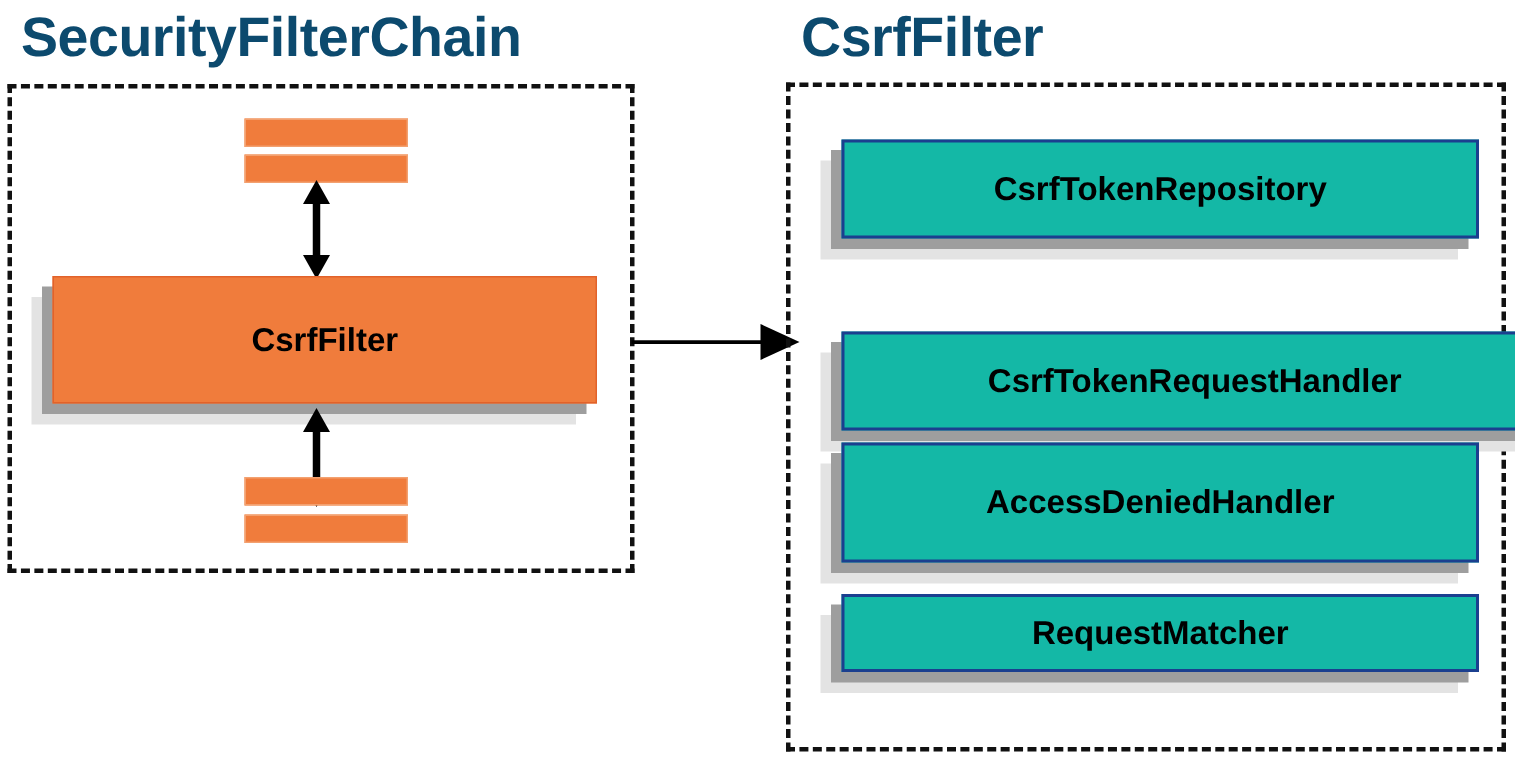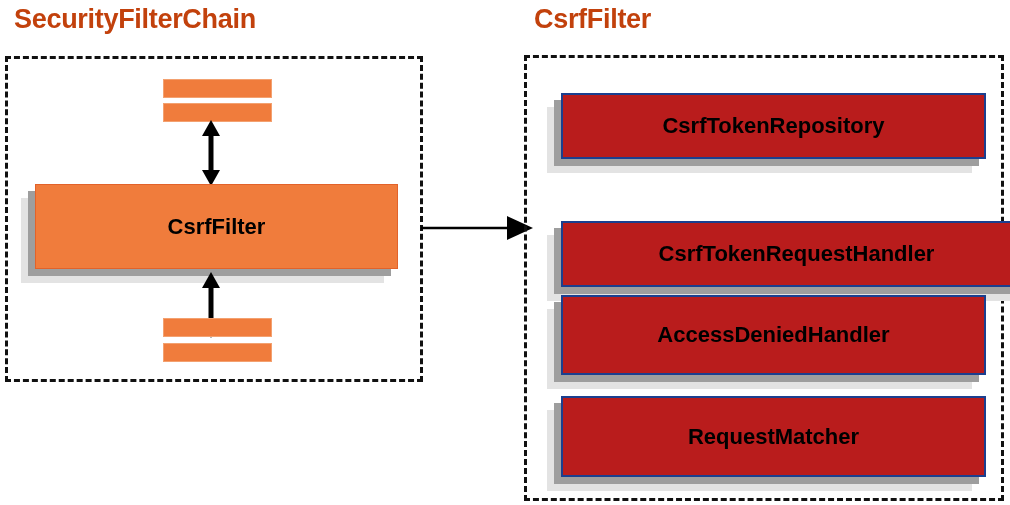--- a/index.html
+++ b/index.html
@@ -9,22 +9,22 @@
     font-family:"Liberation Sans","DejaVu Sans",sans-serif;
     overflow:hidden;
     position:relative;
   }
   .canvas{position:absolute;left:0;top:0;width:1010px;height:505px;}
 
   
   .panel-title{
     position:absolute;
     font-weight:bold;
-    font-size:27px;
-    color:#c2410c;
+    font-size:37px;
+    color:#0c4a6e;
     letter-spacing:-0.3px;
     white-space:nowrap;
     line-height:1;
   }
   #title-left{left:14px;top:6px;}
   #title-right{left:534px;top:6px;}
 
   
   .panel{
     position:absolute;
@@ -59,21 +59,21 @@
 
   
   .node.orange .lyr.front{
     background:#f07c3c;
     border:1px solid #e2622a;
   }
   .node.orange .label{font-size:22px;}
 
   
   .node.blue .lyr.front{
-    background:#b91c1c;
+    background:#14b8a6;
     border:2px solid #1b3f8f;
   }
   .node.blue .label{font-size:22px;}
 
   
   .bar{
     position:absolute;
     background:#f07c3c;
     border:1px solid #f3a170;
     box-sizing:border-box;
@@ -143,21 +143,21 @@
   </div>
 
   <div class="node blue" style="left:561px;top:295px;width:425px;height:80px;">
     <div class="lyr back"></div>
     <div class="lyr mid"></div>
     <div class="lyr front">
       <span class="label">AccessDeniedHandler</span>
     </div>
   </div>
 
-  <div class="node blue" style="left:561px;top:396px;width:425px;height:81px;">
+  <div class="node blue" style="left:561px;top:396px;width:425px;height:52px;">
     <div class="lyr back"></div>
     <div class="lyr mid"></div>
     <div class="lyr front">
       <span class="label">RequestMatcher</span>
     </div>
   </div>
 
 </div>
 
 </body></html>

